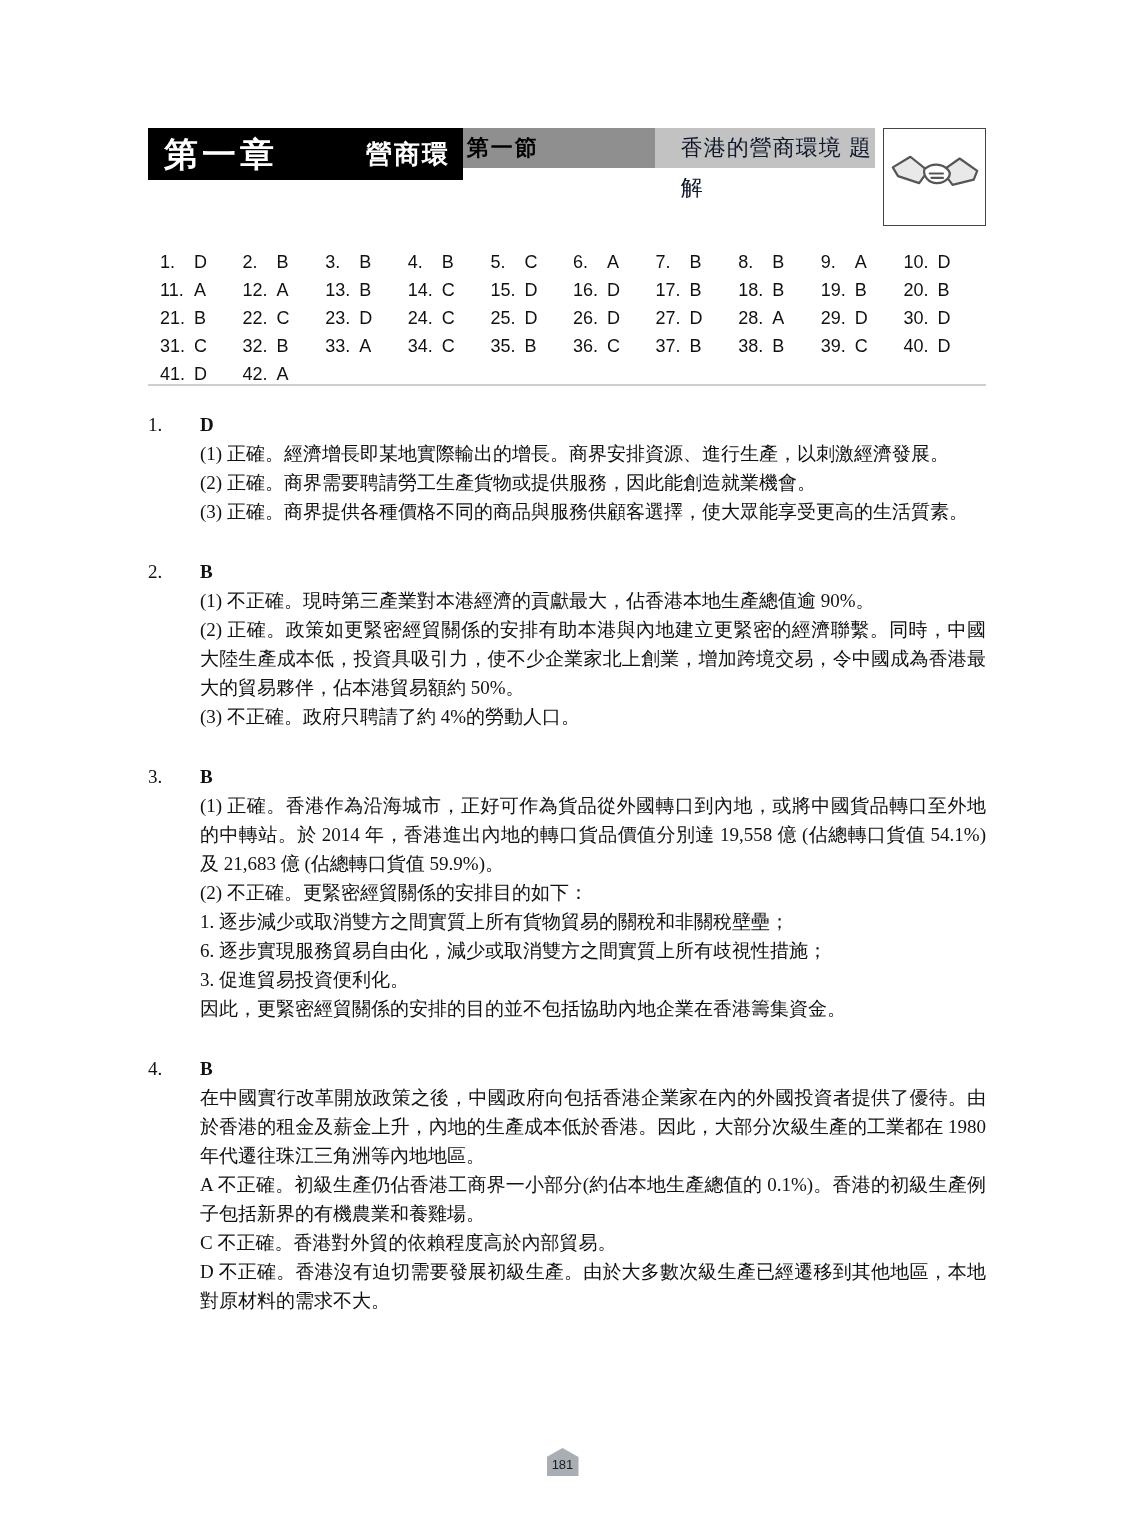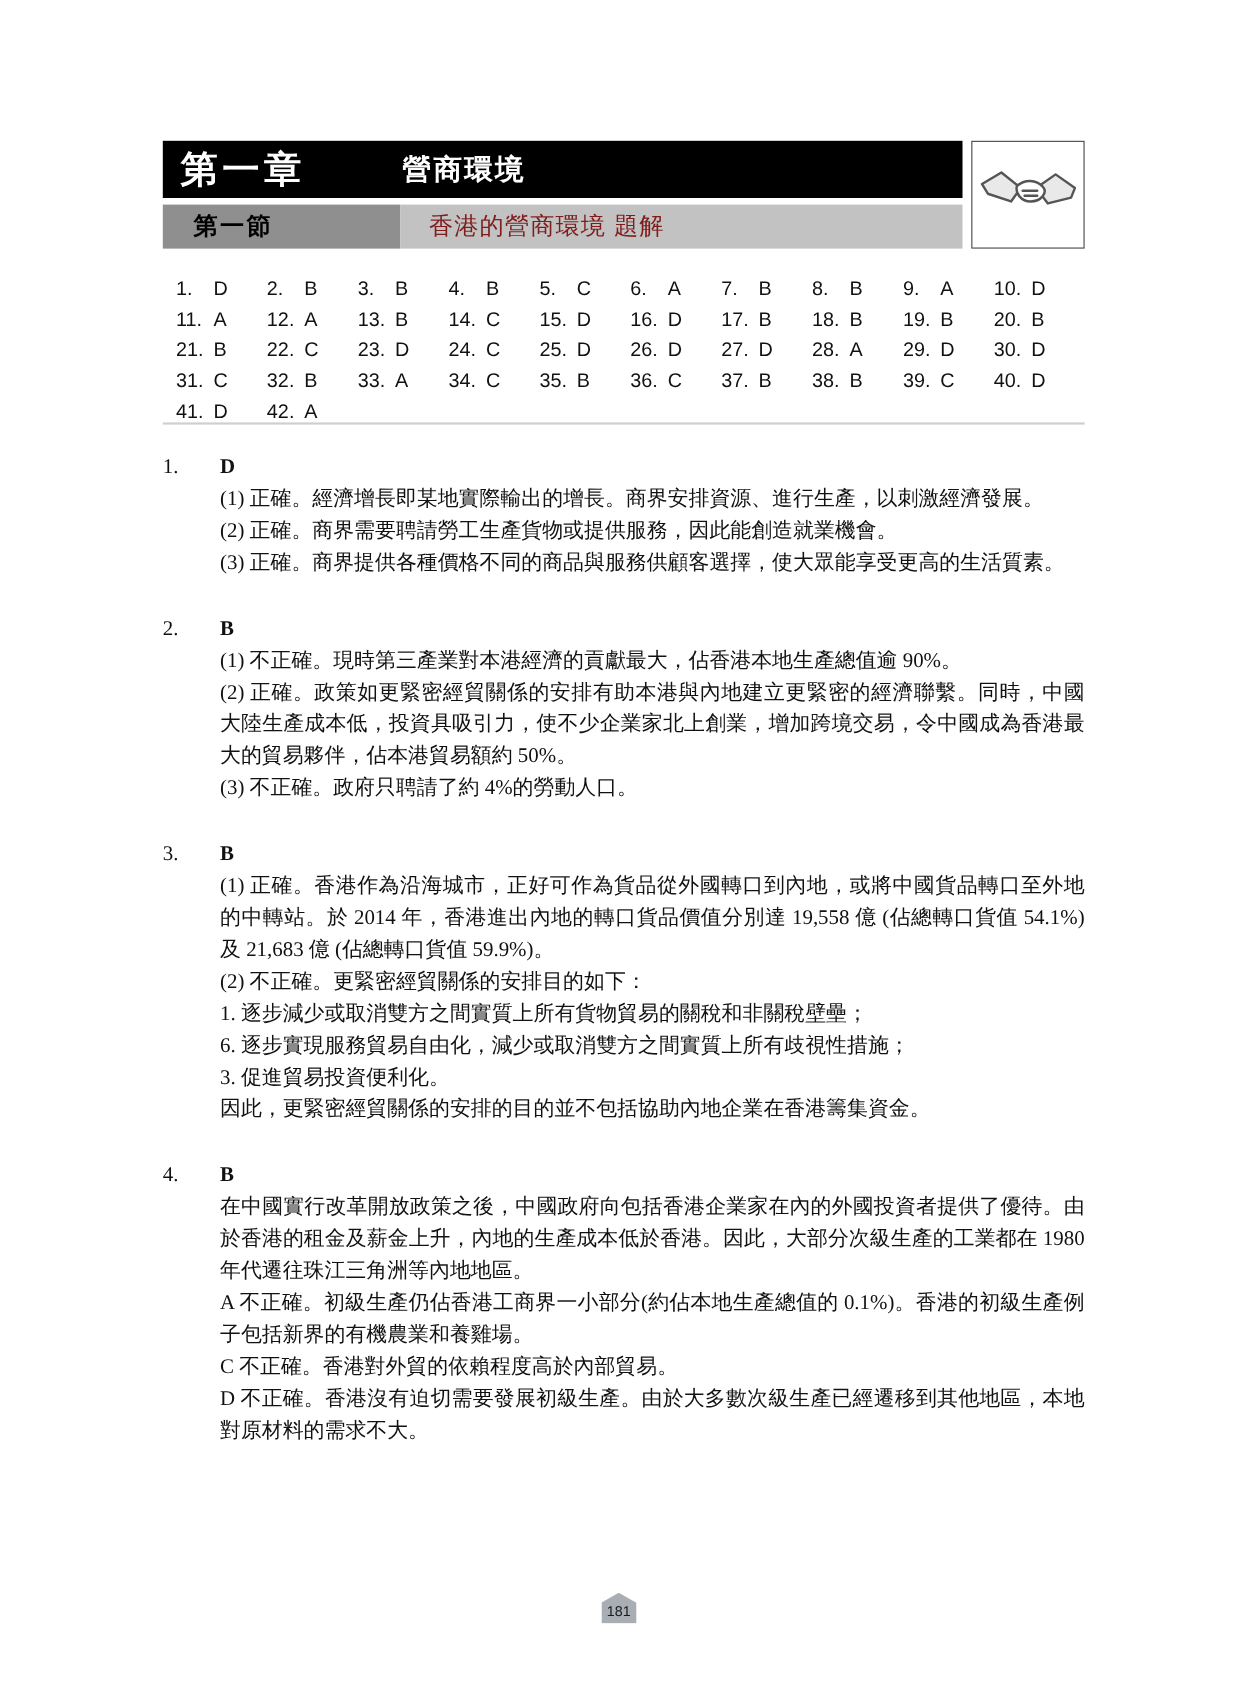--- a/index.html
+++ b/index.html
@@ -13,44 +13,44 @@
     font-family:"Liberation Serif","DejaVu Serif",serif;
     color:#111;
   }
 
   
   .header {
     position:absolute; top:128px; left:148px;
     width:838px; height:100px;
     display:flex;
   }
-  .header-left-mid { flex:1; display:flex; flex-direction:column; }
+  .header-left-mid { flex:1; display:flex; flex-direction:row; }
   .hrow { display:flex; }
   .hrow1 { height:52px; margin-bottom:6px; }
   .hrow2 { height:40px; }
   .chapter-box {
     width:192px; background:#000000; color:#ffffff;
     font-family:"Liberation Sans","DejaVu Sans",sans-serif;
     font-weight:bold; font-size:34px; line-height:52px;
     padding-left:16px; letter-spacing:4px;
   }
   .chapter-bar {
     flex:1; background:#000000; color:#ffffff;
     font-family:"Liberation Sans","DejaVu Sans",sans-serif;
     font-weight:bold; font-size:26px; line-height:52px;
     padding-left:26px; letter-spacing:2px;
   }
   .section-box {
-    width:216px; background:#8f8f8f; color:#000000;
+    width:192px; background:#8f8f8f; color:#000000;
     font-family:"Liberation Sans","DejaVu Sans",sans-serif;
     font-weight:bold; font-size:22px; line-height:40px;
-    padding-left:28px; letter-spacing:2px;
+    padding-left:4px; letter-spacing:2px;
   }
   .section-bar {
-    flex:1; background:#c2c2c2; color:#7f1d1d;
+    flex:1; background:#c2c2c2; color:#0f172a;
     font-family:"Liberation Sans","DejaVu Sans",sans-serif;
     font-size:22px; line-height:40px;
     padding-left:26px; letter-spacing:1px;
   }
   .handshake-box {
     width:103px; height:98px; margin-left:8px;
     border:1px solid #444; background:#ffffff;
     display:flex; align-items:center; justify-content:center;
     flex:0 0 auto;
   }

